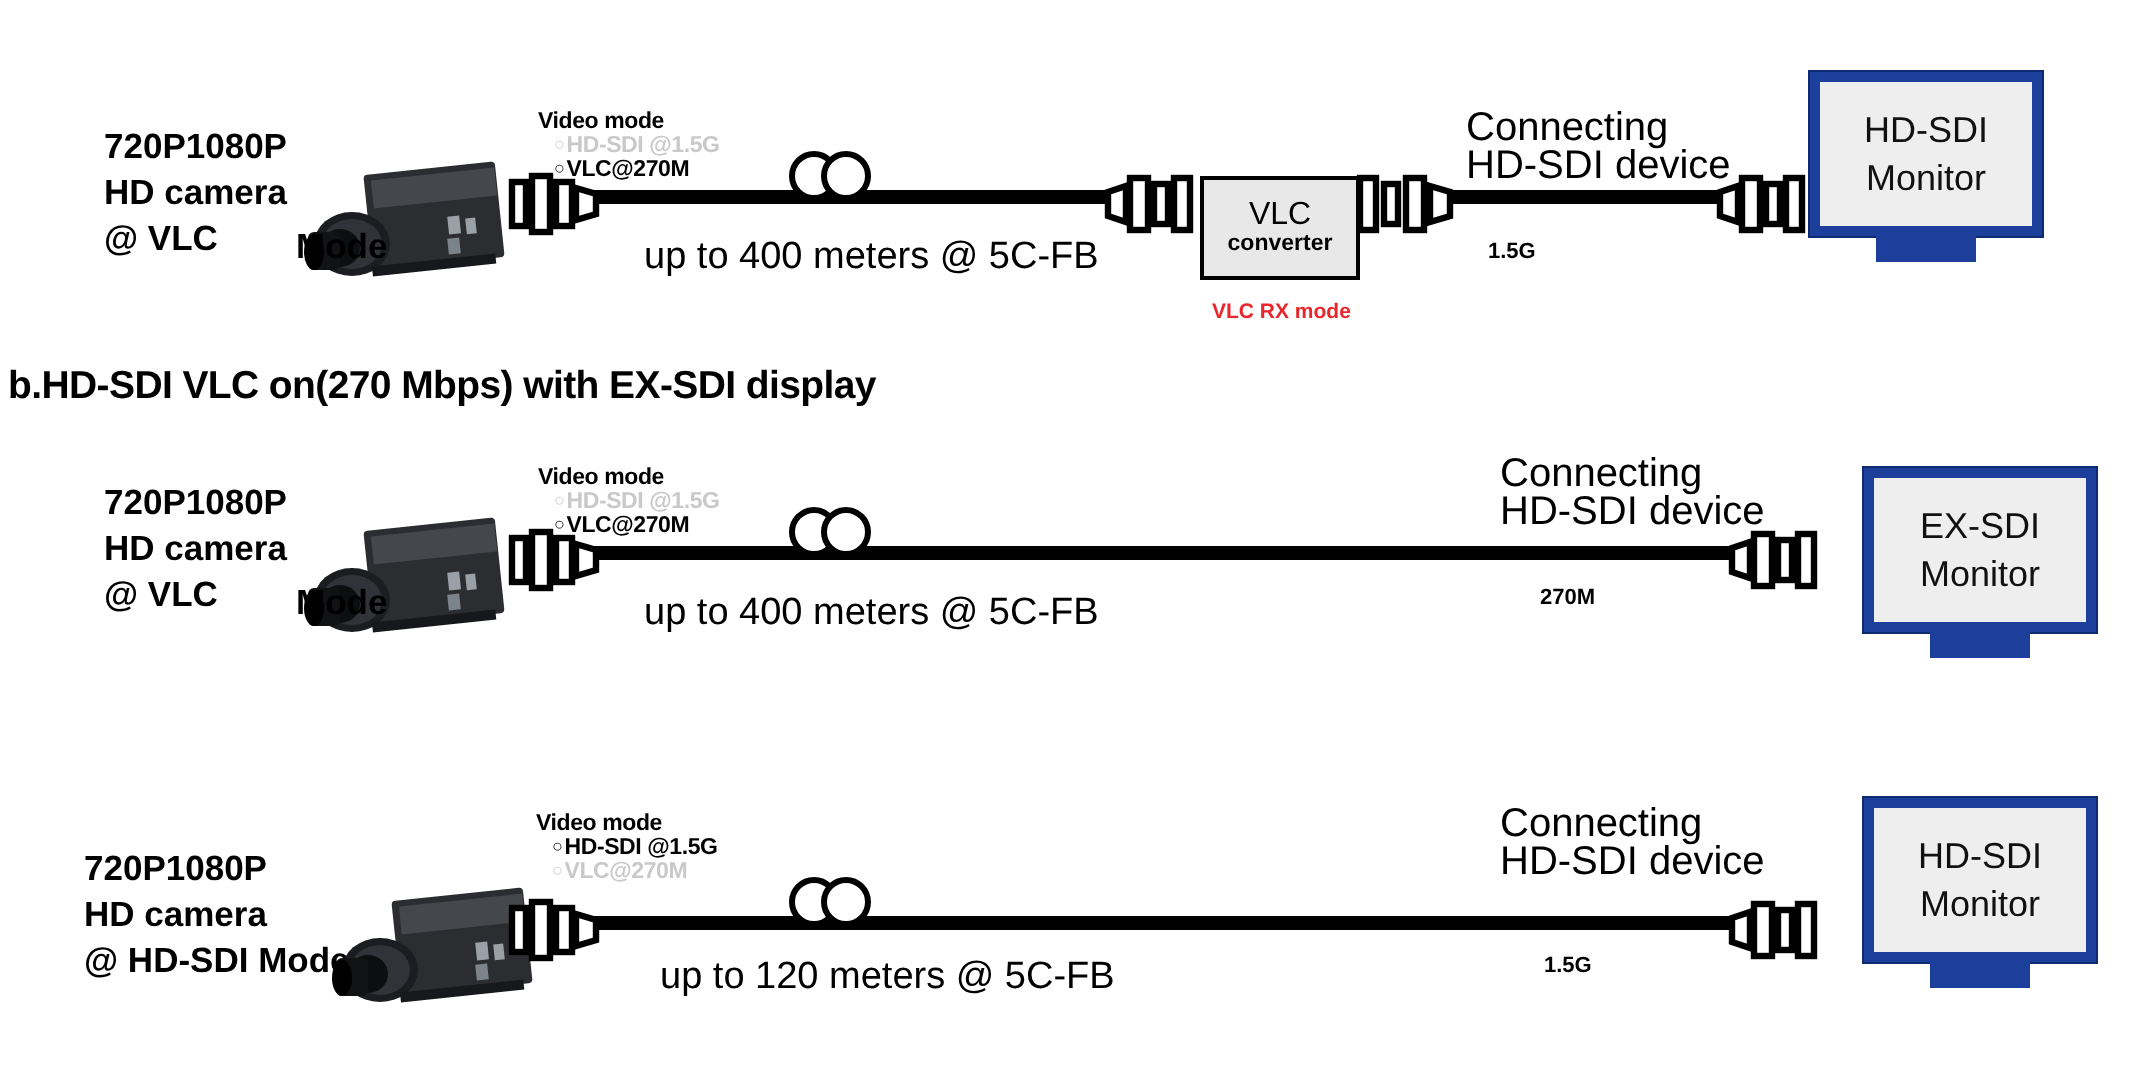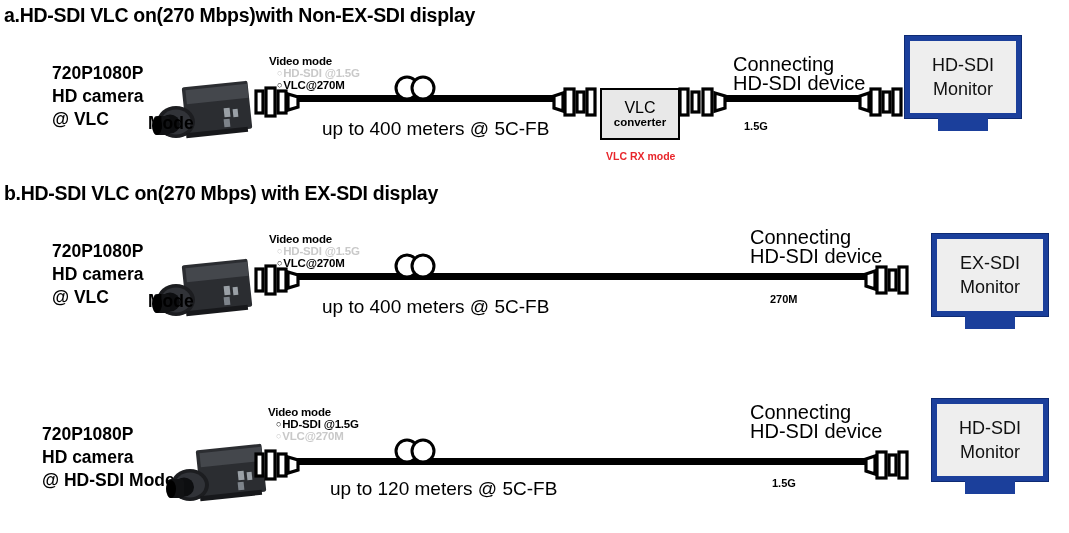--- a/index.html
+++ b/index.html
@@ -158,21 +158,20 @@
     margin: 0 auto;
   }
 </style>
 </head>
 <body>
 
 <div class="stage">
 
   <div class="section" style="top:0px;height:178px;">
 
-    <div class="sec-title" style="top:4px;">a.HD-SDI VLC on(270 Mbps)with Non-EX-SDI display</div>
 
     <div class="cam-label" style="left:52px;top:62px;">
       <div>720P1080P</div>
       <div>HD camera</div>
       <div>@ VLC</div>
     </div>
 
     <div class="mode-word" style="left:148px;top:113px;">Mode</div>
 
     <div class="camera" style="left:146px;top:78px;width:110px;height:70px;">

